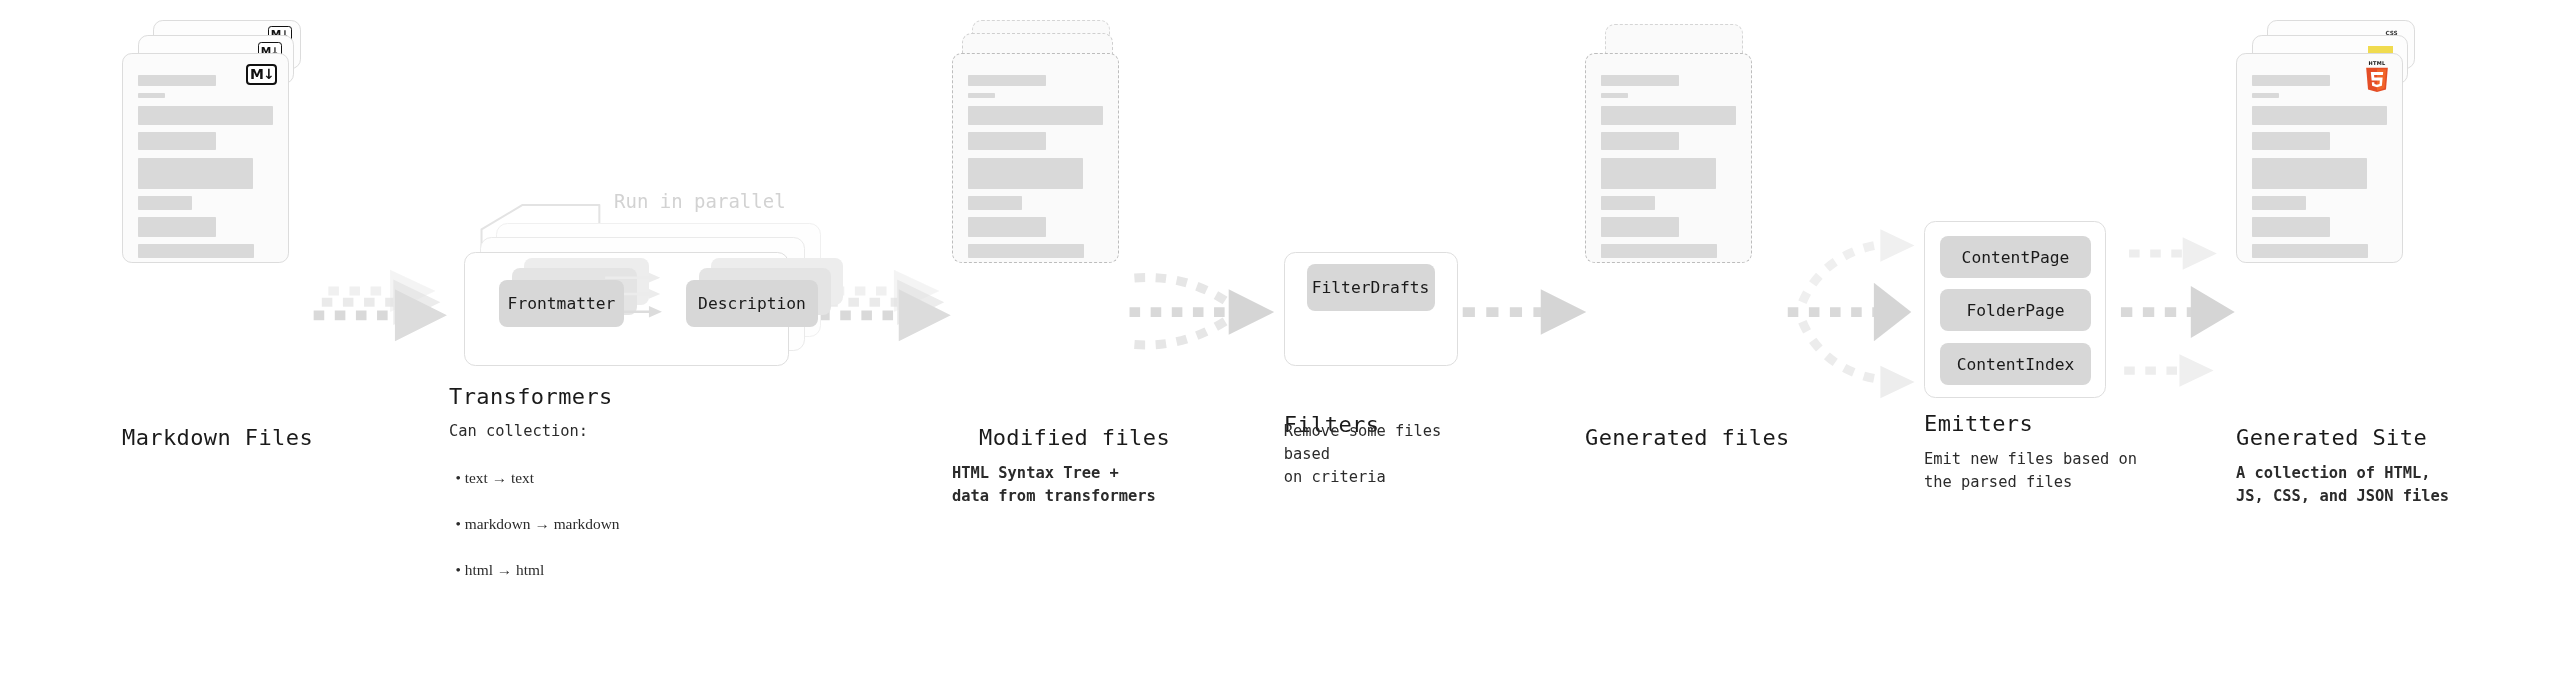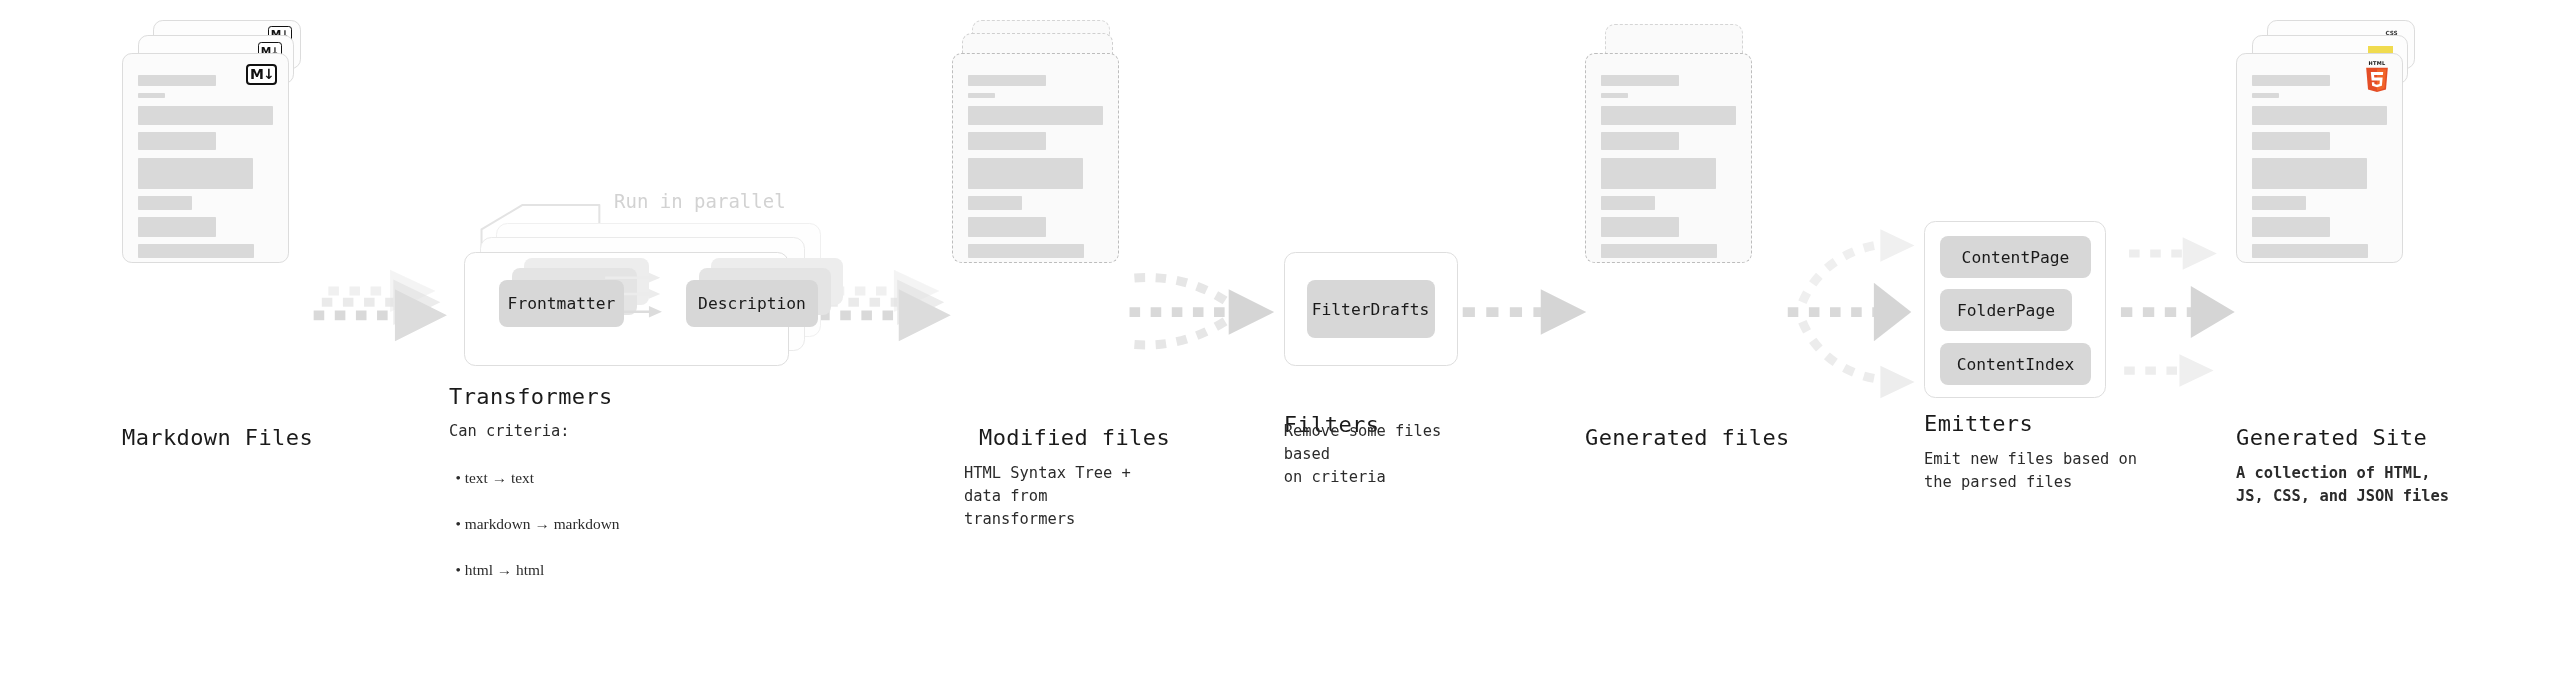--- a/index.html
+++ b/index.html
@@ -285,21 +285,21 @@
     </svg>
 
     <div class="chip" style="left:50px; top:280px; width:125px; height:47px;">
       <span>Frontmatter</span>
     </div>
     <div class="chip" style="left:237px; top:280px; width:132px; height:47px;text-align:right;">
       <span>Description</span>
     </div>
 
     <div class="stage-title" style="left:0px; top:384px;">Transformers</div>
-    <div class="stage-sub" style="left:0px; top:420px;">Can criteria:</div>
+    <div class="stage-sub" style="left:0px; top:420px;">Can collection:</div>
     <ul class="sub-bullets stage-sub" style="left:6.5px; top:443px;">
       <li>• text → text</li>
       <li>• markdown → markdown</li>
       <li>• html → html</li>
     </ul>
   </div>
 
   <div class="stage" style="left:952px; width:211px;">
     <div class="card-stack" style="left:0; top:20.3px; width:187px; height:244px;">
       <div class="card dashed" style="left:19.5px; top:0px; width:138px; height:49px; border-color:#d5d5d5;"></div>
@@ -311,27 +311,27 @@
           <div class="bar" style="width:100%; height:19.5px; margin-top:4.1px;"></div>
           <div class="bar" style="width:58%; height:18px;"></div>
           <div class="bar" style="width:85%; height:31px;"></div>
           <div class="bar" style="width:40%; height:14px;"></div>
           <div class="bar" style="width:58%; height:19.5px;"></div>
           <div class="bar" style="width:86%; height:14px;"></div>
         </div>
       </div>
     </div>
     <div class="stage-title" style="left:0px; top:425px;margin-left:27px;">Modified files</div>
-    <div class="stage-sub" style="left:12px; top:462px;">HTML Syntax Tree +
+    <div class="stage-sub" style="left:0px; top:462px;font-weight:bold;">HTML Syntax Tree +
 data from transformers</div>
   </div>
 
   <div class="stage" style="left:1274px; width:211px;">
     <div class="groupbox" style="left:9.8px; top:252px; width:174px; height:114px;"></div>
-    <div class="chip" style="left:32.5px; top:280px; width:128px; height:58px;">
+    <div class="chip" style="left:32.5px; top:264px; width:128px; height:47px;">
       <span>FilterDrafts</span>
     </div>
     <div class="stage-title" style="left:9.8px; top:384px;margin-top:28px;">Filters</div>
     <div class="stage-sub" style="left:9.8px; top:420px;">Remove some files based
 on criteria</div>
   </div>
 
   <div class="stage" style="left:1585px; width:211px;">
     <div class="card-stack" style="left:0; top:20.3px; width:187px; height:244px;">
       <div class="card dashed" style="left:19.5px; top:3.3px; width:138px; height:49px; border-color:#d5d5d5;"></div>
@@ -349,21 +349,21 @@
       </div>
     </div>
     <div class="stage-title" style="left:0px; top:425px;">Generated files</div>
   </div>
 
   <div class="stage" style="left:1911px; width:228px;">
     <div class="groupbox" style="left:13px; top:221px; width:182px; height:177px;"></div>
     <div class="chip" style="left:29px; top:236px; width:151px; height:42px;">
       <span>ContentPage</span>
     </div>
-    <div class="chip" style="left:29px; top:289px; width:132px; height:42px;">
+    <div class="chip" style="left:29px; top:289px; width:151px; height:42px;">
       <span>FolderPage</span>
     </div>
     <div class="chip" style="left:29px; top:343px; width:151px; height:42px;">
       <span>ContentIndex</span>
     </div>
     <div class="stage-title" style="left:13px; top:411px;">Emitters</div>
     <div class="stage-sub" style="left:13px; top:448px;">Emit new files based on
 the parsed files</div>
   </div>
 

